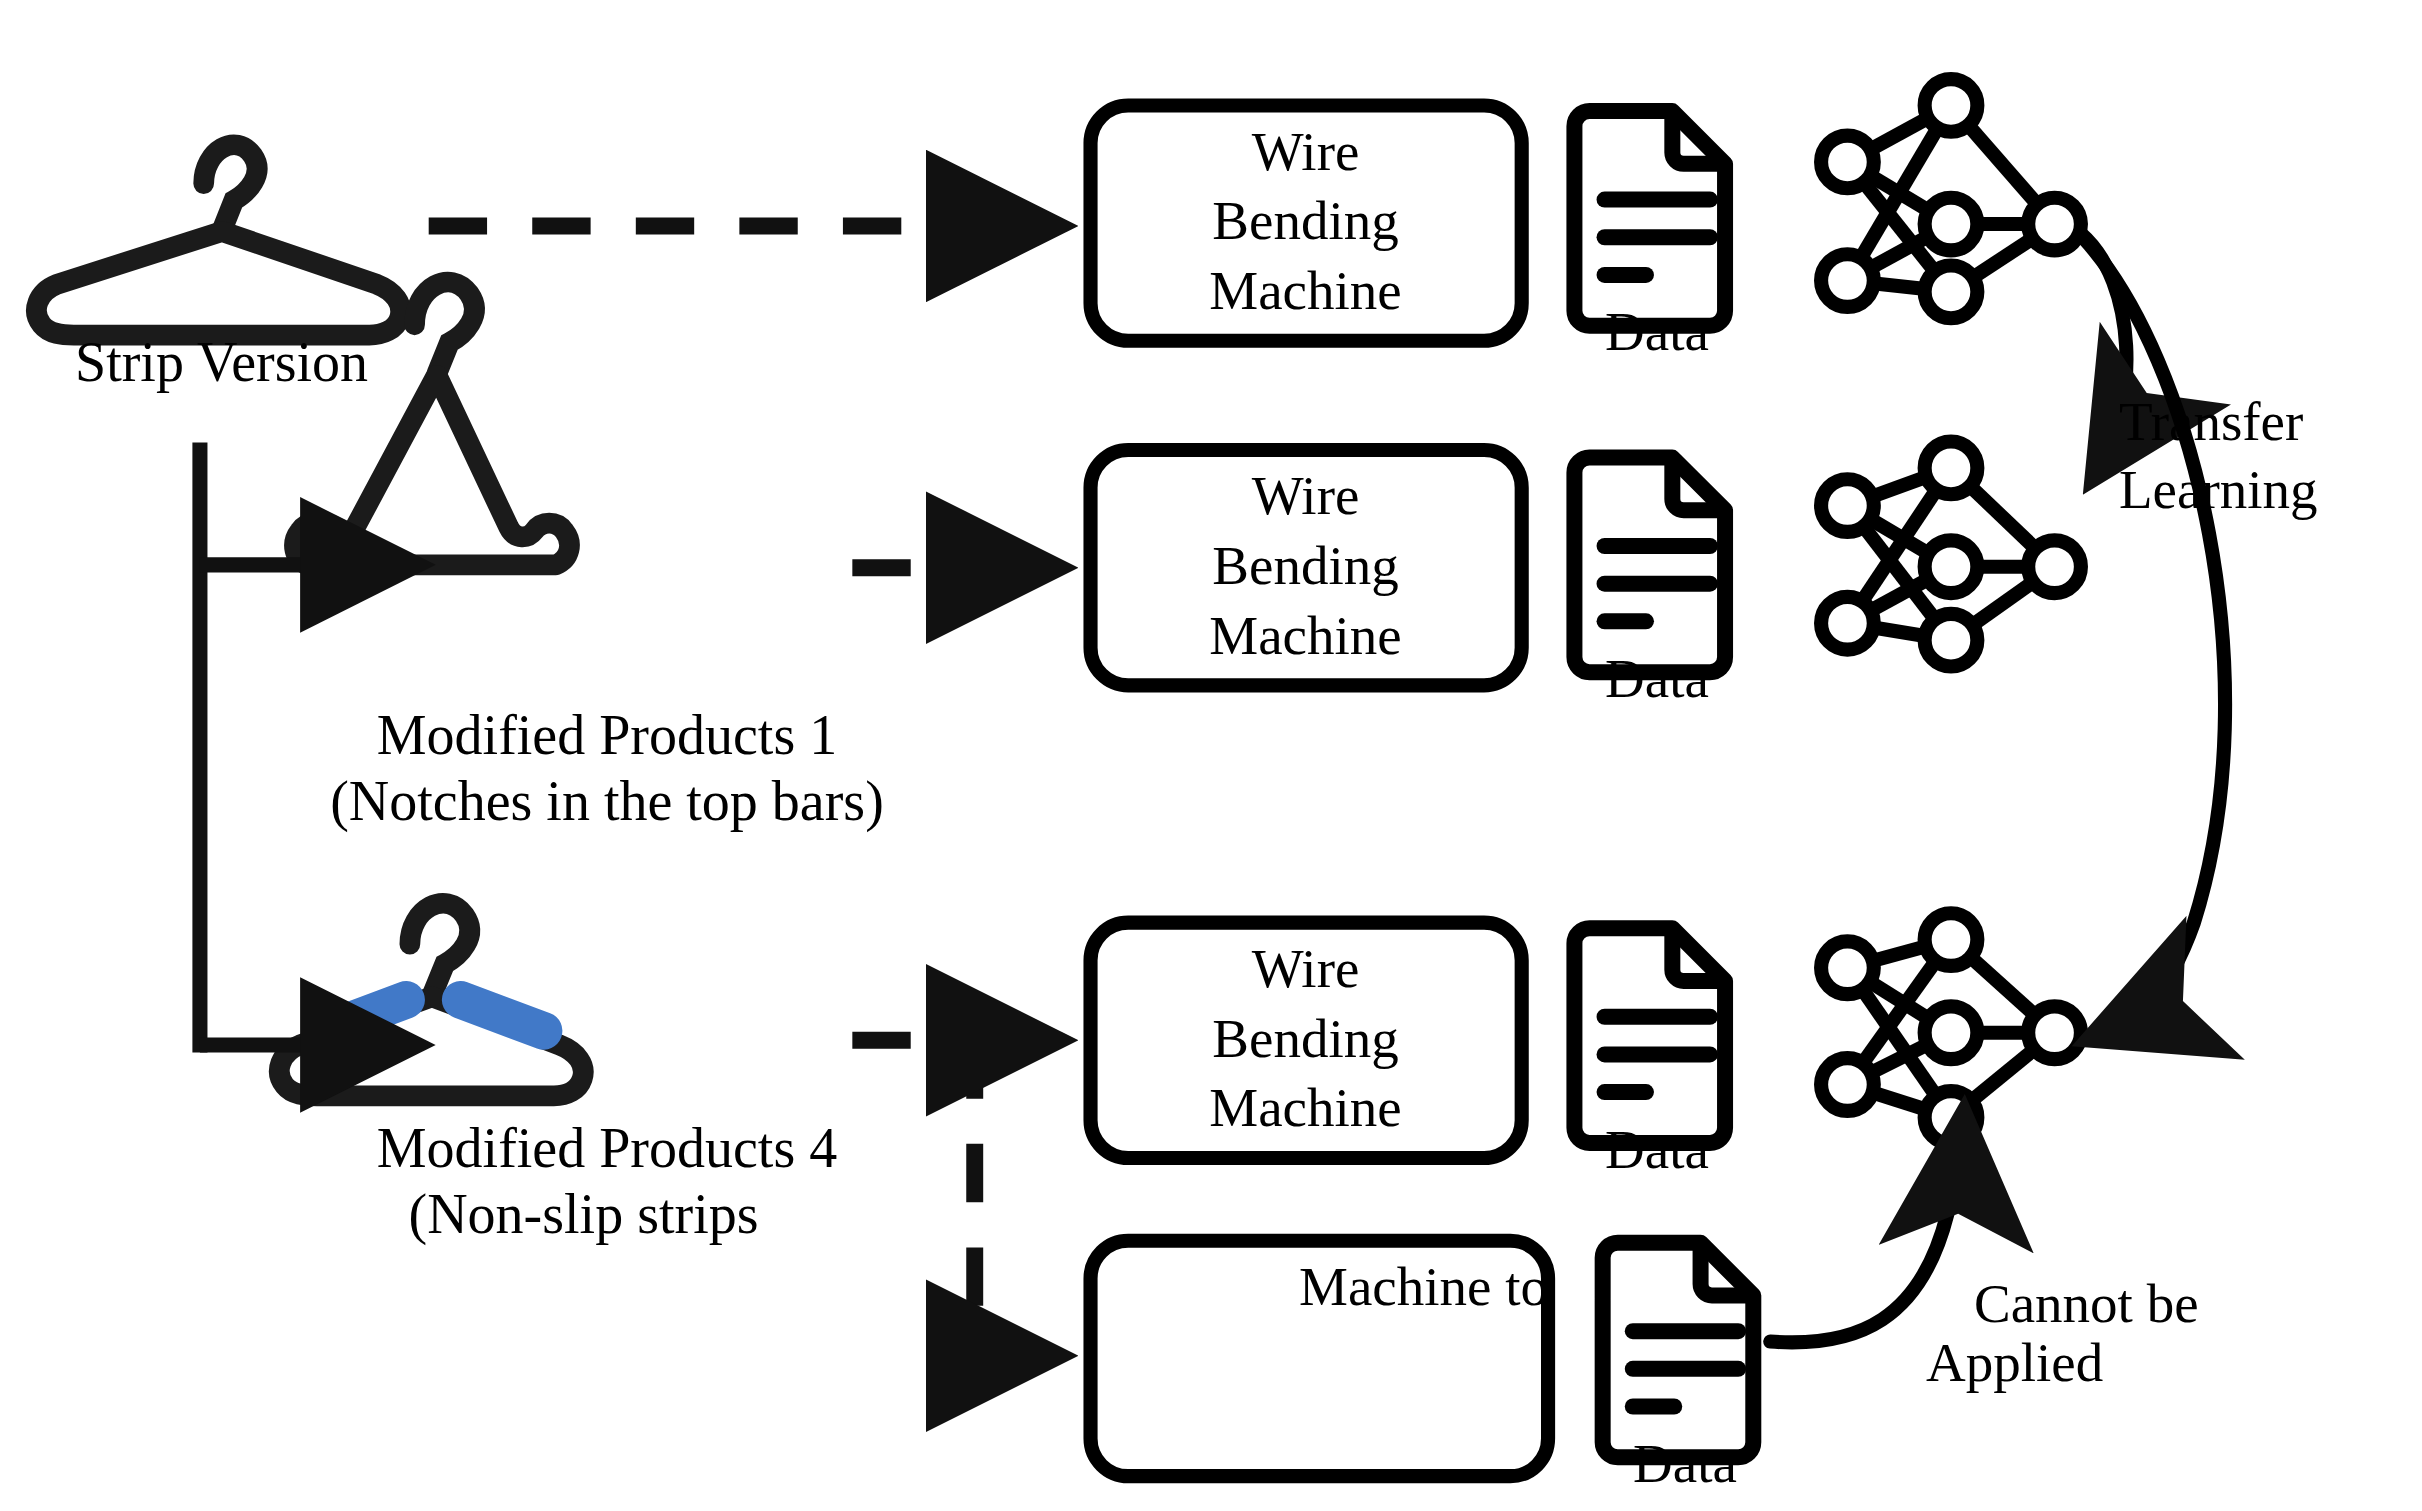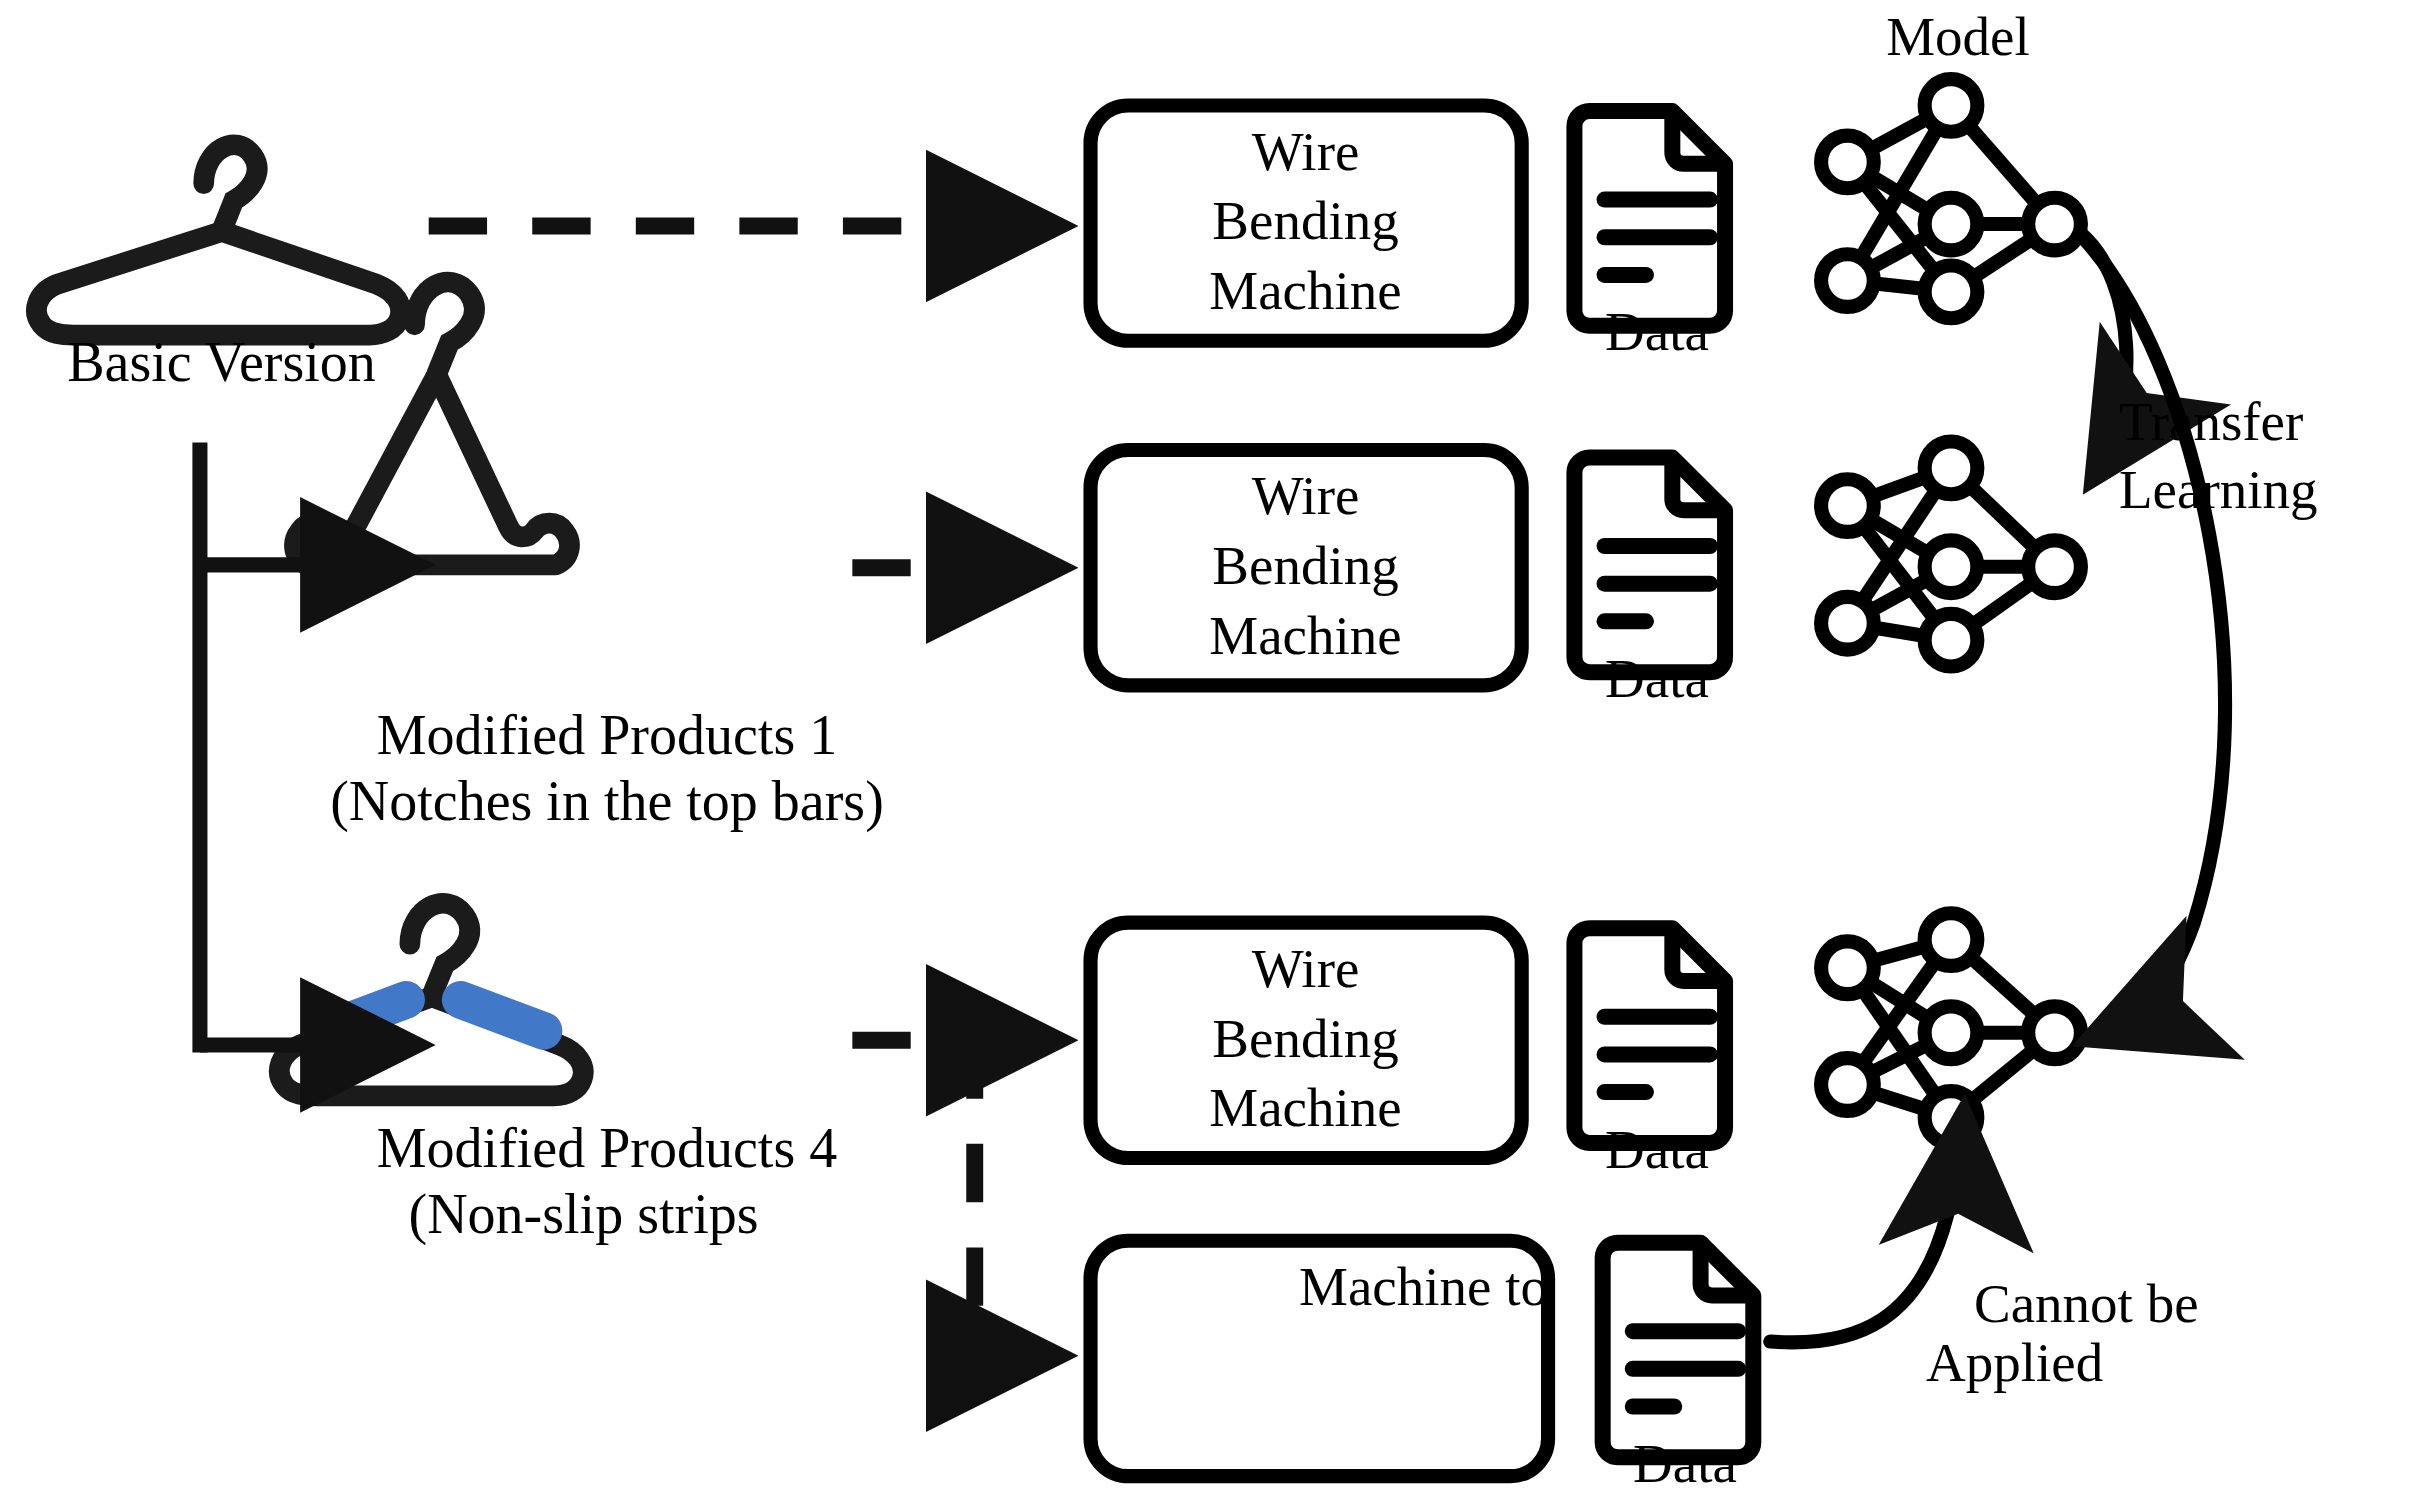--- a/index.html
+++ b/index.html
@@ -205,21 +205,21 @@
 
     <g>
       <path d="M2212,252 C2330,380 2412,720 2330,980 C2300,1065 2265,1085 2228,1100" fill="none" stroke="#000000" stroke-width="15" stroke-linecap="round" marker-end="url(#arrowThin)"></path>
     </g>
 
     <g>
       <path d="M1880,1425 C1975,1432 2040,1400 2068,1290 C2082,1238 2084,1210 2085,1192" fill="none" stroke="#000000" stroke-width="15" stroke-linecap="round" marker-end="url(#arrowThin)"></path>
     </g>
   </svg>
 
-  <div class="lbl lbl-big" style="left:0px; top:331px; width:443px;">Basic Version</div>
+  <div class="lbl lbl-big" style="left:0px; top:331px; width:443px;">Strip Version</div>
 
   <div class="lbl lbl-big" style="left:235px; top:704px; width:744px;">Modified Products 1</div>
   <div class="lbl lbl-big" style="left:235px; top:770px; width:744px;">(Notches in the top bars)</div>
 
   <div class="lbl lbl-big" style="left:235px; top:1117px; width:744px;">Modified Products 4</div>
   <div class="lbl lbl-big" style="left:282px; top:1183px; width:603px;">(Non-slip strips</div>
 
   <div class="lbl lbl-box" style="left:1090px; top:121px; width:431px;">Wire</div>
   <div class="lbl lbl-box" style="left:1090px; top:190px; width:431px;">Bending</div>
   <div class="lbl lbl-box" style="left:1090px; top:260px; width:431px;">Machine</div>
@@ -232,21 +232,20 @@
   <div class="lbl lbl-box" style="left:1090px; top:1008px; width:431px;">Bending</div>
   <div class="lbl lbl-box" style="left:1090px; top:1077px; width:431px;">Machine</div>
 
   <div class="lbl lbl-box" style="left:1090px; top:1256px; width:458px;text-align:right;">Machine to</div>
 
   <div class="lbl lbl-data" style="left:1563px; top:301px; width:188px;">Data</div>
   <div class="lbl lbl-data" style="left:1563px; top:648px; width:188px;">Data</div>
   <div class="lbl lbl-data" style="left:1563px; top:1119px; width:188px;">Data</div>
   <div class="lbl lbl-data" style="left:1591px; top:1433px; width:188px;">Data</div>
 
-  <div class="lbl lbl-model" style="left:1817px; top:5.6px; width:282px;">Model</div>
 
   <div class="lbl lbl-tl" style="left:2119px; top:391px; width:311px; text-align:left;">Transfer</div>
   <div class="lbl lbl-tl" style="left:2119px; top:459px; width:311px; text-align:left;">Learning</div>
 
   <div class="lbl lbl-tl" style="left:1926px; top:1273px; width:377px; text-align:left;margin-left:48px;">Cannot be</div>
   <div class="lbl lbl-tl" style="left:1926px; top:1332px; width:377px; text-align:left;">Applied</div>
 
 </div>
 
 

